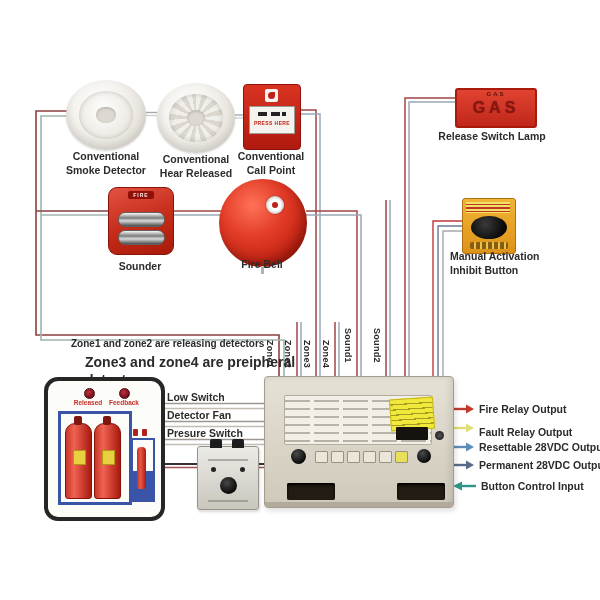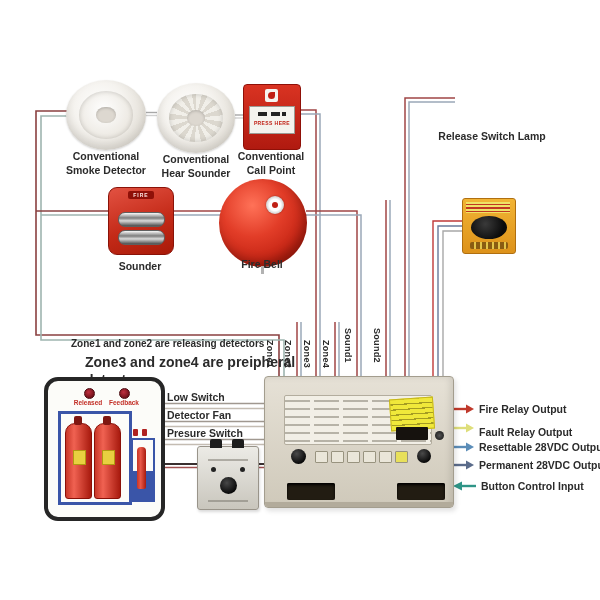--- a/index.html
+++ b/index.html
@@ -181,21 +181,21 @@
     <div>Conventional</div>
     <div>Smoke Detector</div>
   </div>
 
   <div class="det heat abs" style="left:157px;top:83px;width:78px;height:70px">
     <div class="ring"></div>
     <div class="hub"></div>
   </div>
   <div class="lbl" style="left:146px;top:153px;width:100px">
     <div>Conventional</div>
-    <div>Hear Sounder</div>
+    <div>Hear Released</div>
   </div>
 
   <div class="callpoint" style="left:243px;top:84px;width:56px;height:64px">
     <div class="cp-flame">
         <i></i>
       </div>
     <div class="cp-window">
       <div class="cp-bars"></div>
       <div class="cp-press">PRESS HERE</div>
     </div>
@@ -213,26 +213,34 @@
   <div class="lbl" style="left:100px;top:260px;width:80px">Sounder</div>
 
   <div class="bell" style="left:219px;top:179px;width:88px;height:88px">
     <div class="bell-hub">
         <i></i>
       </div>
   </div>
   <div class="abs" style="left:261px;top:266px;width:3px;height:8px;background:#b2b2b2"></div>
   <div class="lbl" style="left:222px;top:258px;width:80px">Fire Bell</div>
 
+  <div class="lamp" style="left:455px;top:88px;width:78px;height:36px">
+    <div class="lamp-top">GAS</div>
+    <div class="lamp-txt">GAS</div>
+  </div>
   <div class="lbl" style="left:432px;top:130px;width:120px">Release Switch Lamp</div>
 
   <div class="inhibit" style="left:462px;top:198px;width:52px;height:54px">
     <div class="inh-strip"></div>
     <div class="inh-oval"></div>
     <div class="inh-bot"></div>
+  </div>
+  <div class="lbl lbl-l" style="left:450px;top:250px;width:90px">
+    <div>Manual Activation</div>
+    <div>Inhibit Button</div>
   </div>
 
   <div class="lbl lbl-l" style="left:71px;top:337px;width:240px;font-size:10px">Zone1 and zone2 are releasing detectors</div>
   <div class="lbl lbl-l" style="left:85px;top:353px;width:240px;font-size:14px">Zone3 and zone4 are preipheral detectors</div>
 
   <div class="vlbl" style="left:265px;top:340px;height:40px">Zone1</div>
   <div class="vlbl" style="left:283px;top:340px;height:40px">Zone2</div>
   <div class="vlbl" style="left:302px;top:340px;height:40px">Zone3</div>
   <div class="vlbl" style="left:321px;top:340px;height:40px">Zone4</div>
   <div class="vlbl" style="left:343px;top:328px;height:52px">Sound1</div>

